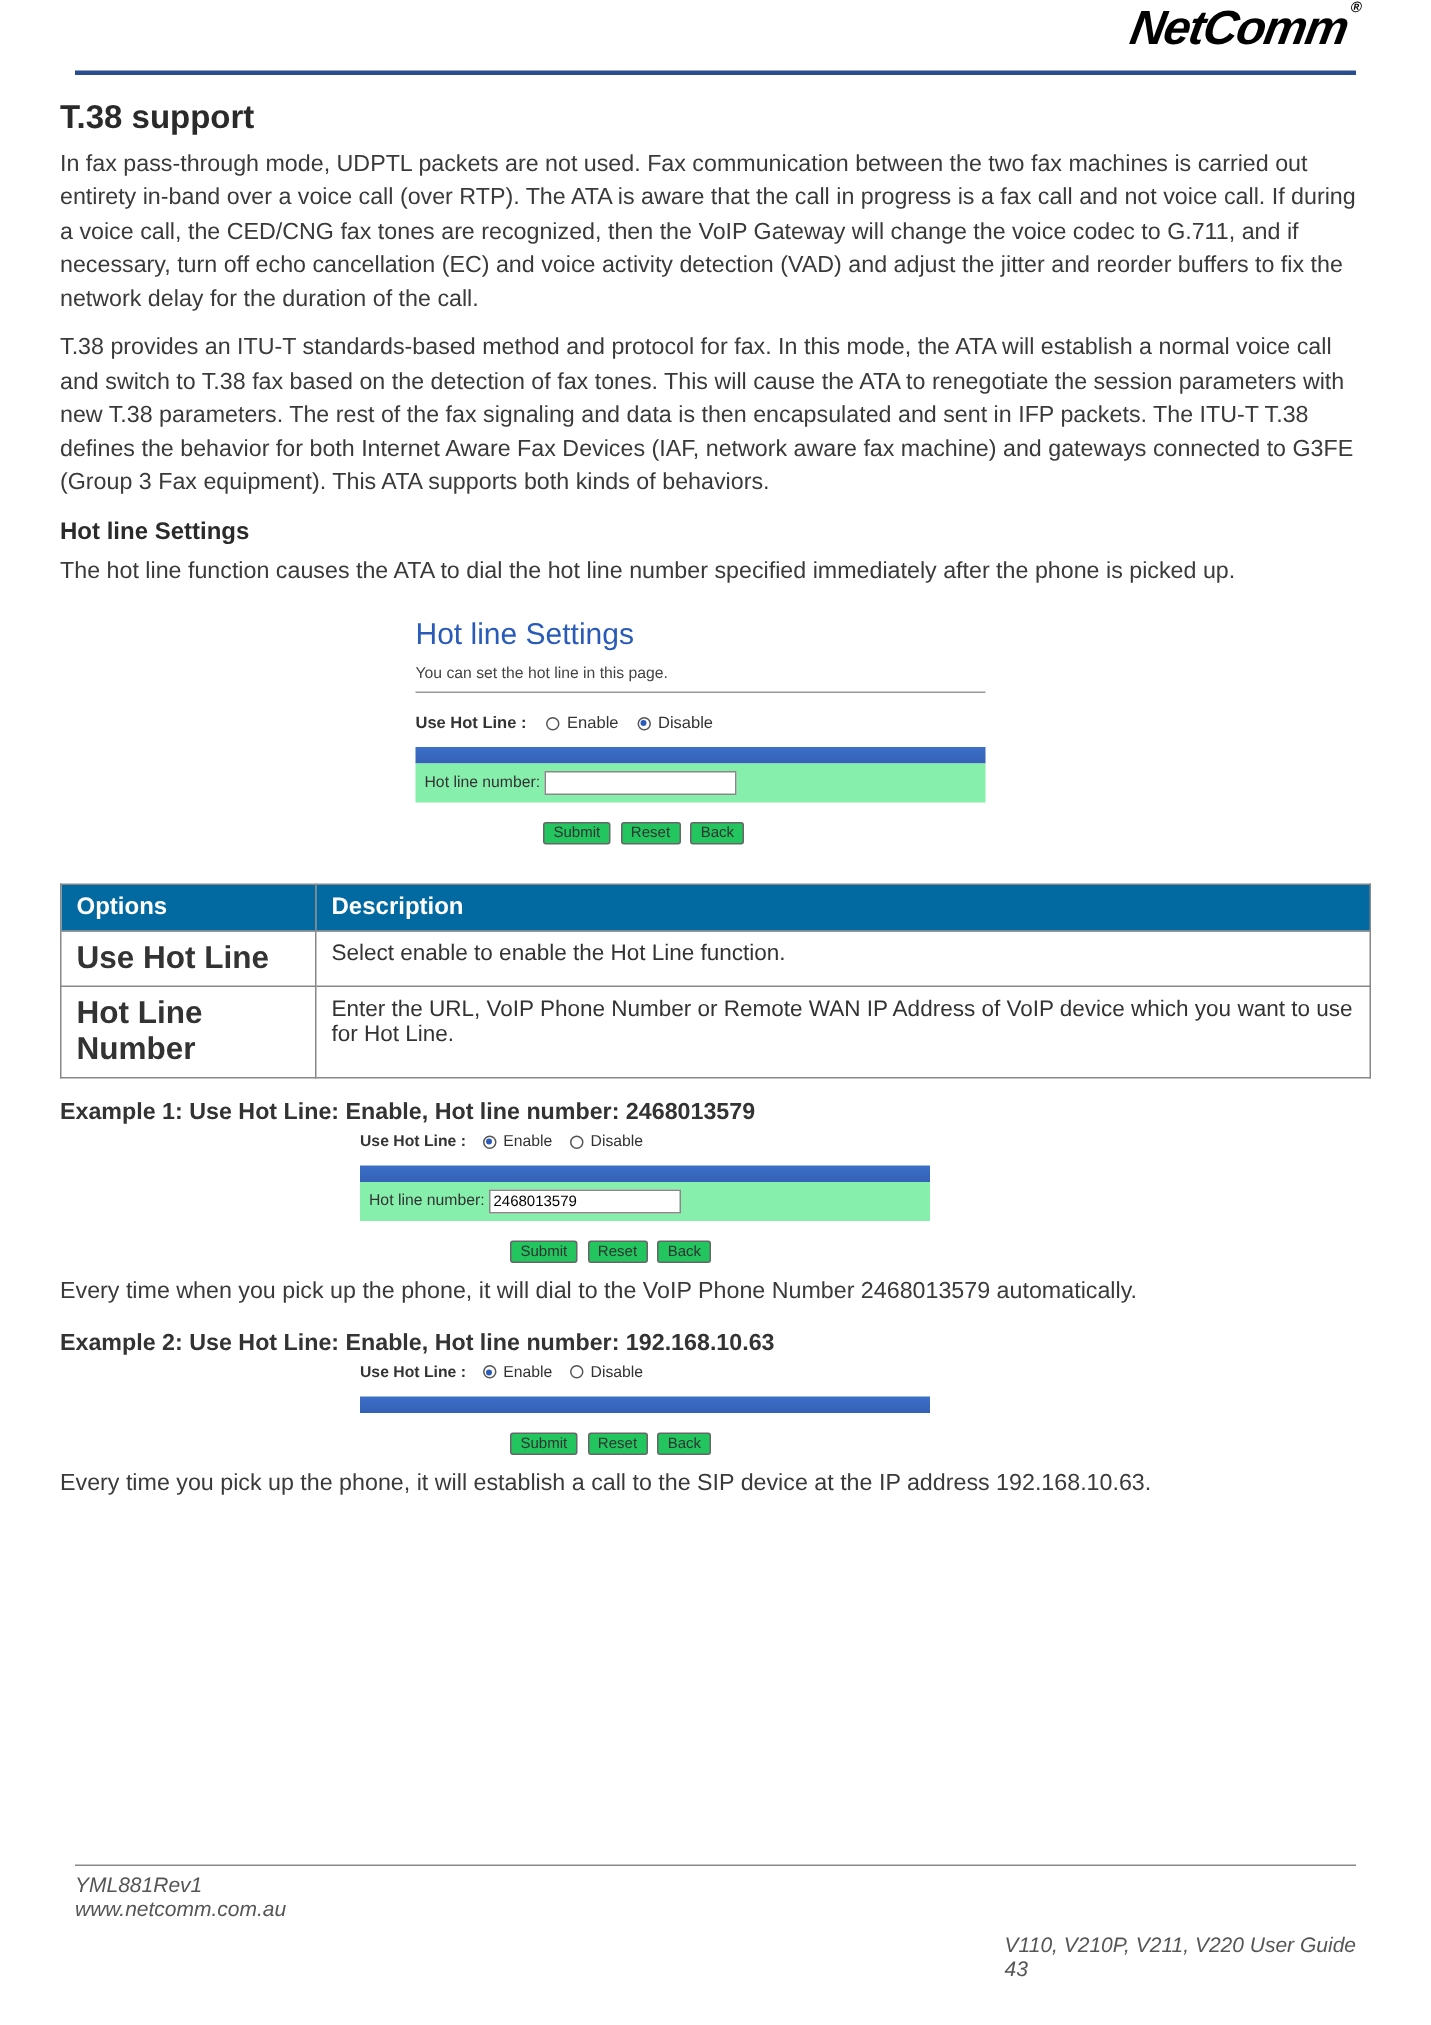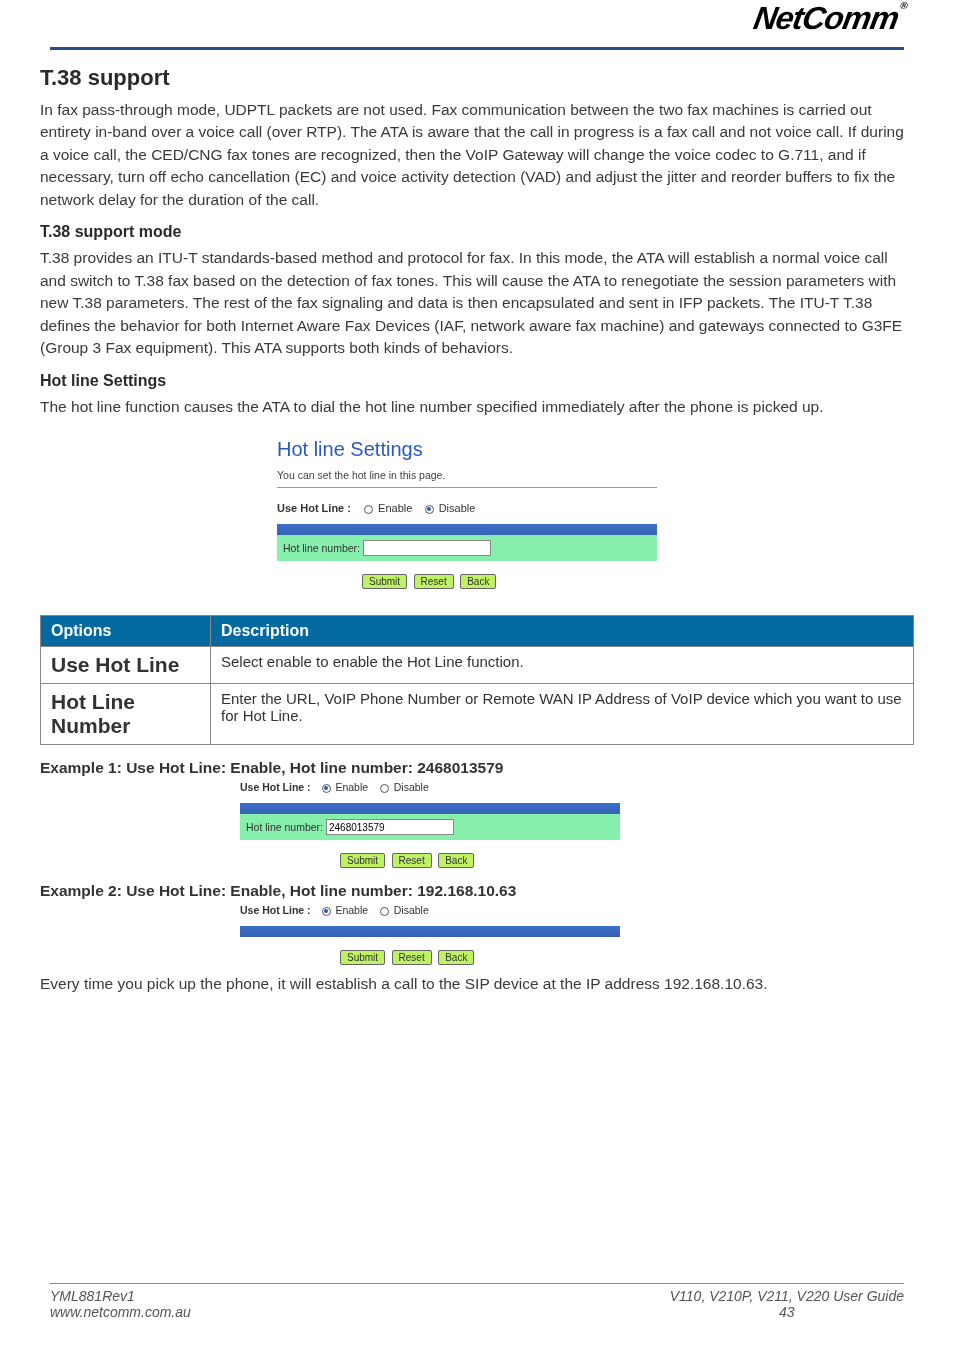--- a/index.html
+++ b/index.html
@@ -25,50 +25,49 @@
   .inset-hr { border:0; border-top:1px solid #999; margin-bottom:14px; width: 380px; }
   .inset-row { font-size: 11px; margin-bottom: 8px; }
   .inset-row b { font-weight: bold; margin-right: 10px; }
   .radio { display:inline-block; width:9px; height:9px; border:1px solid #555; border-radius:50%; vertical-align: middle; margin-right:2px; position: relative; }
   .radio.sel::after { content:''; position:absolute; left:1.5px; top:1.5px; width:4px; height:4px; background:#2a5bb8; border-radius:50%; }
   .blue-bar { background: linear-gradient(#3d6fc9,#3361b5); height: 11px; width: 380px; margin-top:10px; }
   .field-row { background: #86efac; width:380px; padding: 5px 6px; font-size: 10.5px; }
   .field-row input { border:1px solid #888; height:16px; font-size:10px; width:128px; padding: 0 2px; }
   .btn-row { margin-top: 10px; padding-left: 85px; }
   .btn-row2 { margin-top: 10px; padding-left: 100px; }
-  .btn { display:inline-block; border:1px solid #666; border-radius:2px; background:#bef264; font-size:10px; padding:1px 6px; margin-right:2px; }
+  .btn { display:inline-block; border:1px solid #666; border-radius:2px; background:#22c55e; font-size:10px; padding:1px 6px; margin-right:2px; }
   table.opts { width: 100%; border-collapse: collapse; margin-top: 16px; font-size: 15px; }
   table.opts th { background: #0369a1; color: #fff; text-align: left; padding: 6px 10px; font-weight: bold; border: 1px solid #888; font-size: 16px; }
   table.opts td { border: 1px solid #888; padding: 6px 10px; vertical-align: top; }
   table.opts td.lbl { font-weight: bold; width: 170px; font-size: 21px; }
   .example { font-size: 15.5px; font-weight: bold; margin-top: 14px; margin-bottom: 4px; }
   .inset-small { width: 380px; margin: 4px 0 8px 200px; }
   .inset-small .row1 { font-size: 10.5px; margin-bottom: 6px; }
   .inset-small .row1 b { font-weight: bold; margin-right: 8px; }
   .footer { position: absolute; bottom: 30px; left: 50px; right: 50px; }
   .footer-hr { border:0; border-top:1px solid #888; margin-bottom:4px; }
   .footer-row { display:flex; justify-content: space-between; font-size: 14px; color:#555; font-style: italic; }
   .footer-row .left { font-style: italic; }
-  .footer-row .right { text-align: center; }
+  .footer-row .right { text-align: left; margin-top: 40px; }
   .footer-row .pg { font-style: italic; display:block; }
 </style>
 </head>
 <body>
 
 <div class="logo-row">
   <span class="logo"><span>NetComm</span><sup>®</sup></span>
 </div>
 <hr class="hr-top">
 
 <div class="content">
   <h2 class="section">T.38 support</h2>
 
   <p class="body">In fax pass-through mode, UDPTL packets are not used. Fax communication between the two fax machines is carried out entirety in-band over a voice call (over RTP). The ATA is aware that the call in progress is a fax call and not voice call. If during a voice call, the CED/CNG fax tones are recognized, then the VoIP Gateway will change the voice codec to G.711, and if necessary, turn off echo cancellation (EC) and voice activity detection (VAD) and adjust the jitter and reorder buffers to fix the network delay for the duration of the call.</p>
 
-  <h3 class="sub">T.38 support mode</h3>
   <p class="body">T.38 provides an ITU-T standards-based method and protocol for fax. In this mode, the ATA will establish a normal voice call and switch to T.38 fax based on the detection of fax tones. This will cause the ATA to renegotiate the session parameters with new T.38 parameters. The rest of the fax signaling and data is then encapsulated and sent in IFP packets. The ITU-T T.38 defines the behavior for both Internet Aware Fax Devices (IAF, network aware fax machine) and gateways connected to G3FE (Group 3 Fax equipment). This ATA supports both kinds of behaviors.</p>
 
   <h3 class="sub">Hot line Settings</h3>
   <p class="body">The hot line function causes the ATA to dial the hot line number specified immediately after the phone is picked up.</p>
 
   <div class="inset">
     <div class="inset-title">Hot line Settings</div>
     <div class="inset-sub">You can set the hot line in this page.</div>
     <hr class="inset-hr">
     <div class="inset-row">
@@ -122,20 +121,21 @@
     <div class="field-row">
       <span>Hot line number:</span>
       <input type="text" value="2468013579" style="">
     </div>
     <div class="btn-row2">
       <span class="btn">Submit</span>
       <span class="btn">Reset</span>
       <span class="btn">Back</span>
     </div>
   </div>
+  <p class="body">Every time when you pick up the phone, it will dial to the VoIP Phone Number 2468013579 automatically.</p>
 
   <div class="example">Example 2: Use Hot Line: Enable, Hot line number: 192.168.10.63</div>
   <div class="inset-small">
     <div class="row1">
       <b>Use Hot Line :</b>
       <span class="radio sel"></span>
       <span>Enable</span>
       &nbsp;&nbsp;
       <span class="radio"></span>
       <span>Disable</span>

